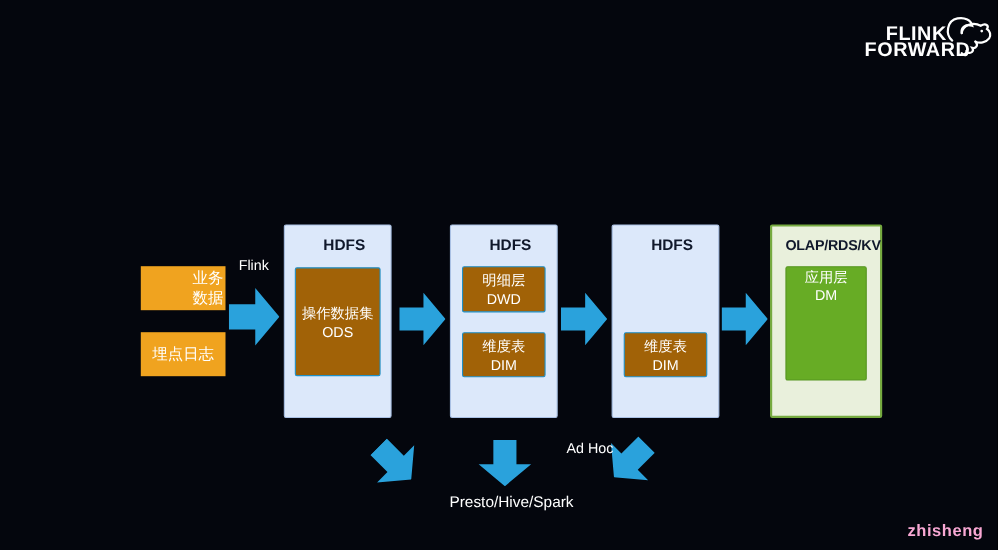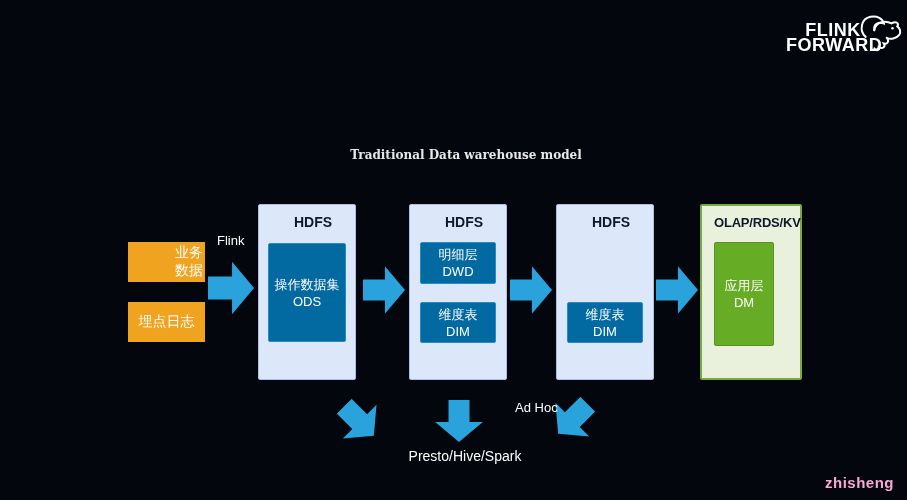--- a/index.html
+++ b/index.html
@@ -44,31 +44,31 @@
 
   
   .col { position:absolute; top:204px; width:98px; height:176px;
     background:#dce8fa; border:1px solid #a9c0e4; border-radius:2px; }
   .c1 { left:258px; } .c2 { left:409px; } .c3 { left:556px; }
   .c4 { left:700px; width:102px; background:#e9f0dc; border:2px solid #76aa40; }
   .col-title { margin-top:9px; text-align:center; font-weight:bold;
     font-size:14px; color:#10182b;padding-left:12px; }
   .c4 .col-title { font-size:13px; letter-spacing:-.2px; }
 
-  .bluebox { position:absolute; background:#0369a1; border:1px solid #1f8fc6;
+  .bluebox { position:absolute; background:#a16207; border:1px solid #1f8fc6;
     border-radius:2px; color:#fff; font-size:13px; line-height:17px;
     display:flex; flex-direction:column; align-items:center; justify-content:center;
     text-align:center; }
   .ods { left:9px; top:38px; width:78px; height:99px; }
   .slot-top { left:10px; top:37px; width:76px; height:42px; }
   .slot-bot { left:10px; top:97px; width:76px; height:41px; }
   .greenbox { position:absolute; background:#67ac25; border:1px solid #569520;
     border-radius:2px; color:#fff; font-size:13px; line-height:17px;
-    display:flex; flex-direction:column; align-items:center; justify-content:center;
-    left:12px; top:36px; width:60px; height:104px; text-align:center; }
+    display:flex; flex-direction:column; align-items:center; justify-content:flex-start;
+    left:12px; top:36px; width:74px; height:104px; text-align:center; }
 
   
   .adhoc { position:absolute; left:515px; top:400px; color:#fff; font-size:13px; }
   .engines { position:absolute; left:465px; top:448px; transform:translateX(-50%);
     color:#fff; font-size:14px; white-space:nowrap; }
 
   
   .watermark { position:absolute; right:13px; bottom:9px; color:#f9a8d4;
     font-size:15px; font-weight:bold; letter-spacing:.5px; }
 </style>
@@ -83,21 +83,20 @@
       <div>FORWARD</div>
     </div>
     <svg class="squirrel" viewBox="0 0 48 48" fill="none" stroke="#ffffff" stroke-width="2.1" stroke-linecap="round">
       <path d="M8 27 C1 21, 3 8, 13 6 C20 4.5, 26 8, 27 13 C21 11, 16 14, 17 20"></path>
       <path d="M17 20 C18 12, 28 9, 35 13 C40 10, 43 13, 41 16 C44 18, 45 22, 43 25 C40 29, 34 30, 30 28"></path>
       <path d="M30 28 C33 31, 31 35, 27 34 C29 37, 26 40, 22 38 C23 41, 19 42, 17 39"></path>
       <circle cx="36" cy="18" r="1.3" fill="#ffffff" stroke="none"></circle>
     </svg>
   </div>
 
-  <div class="subtitle">Traditional Data warehouse model</div>
 
   <div class="src src1">
     <span>业务数据</span>
   </div>
   <div class="src src2">
     <span>埋点日志</span>
   </div>
 
   <div class="flink-label">Flink</div>
   <div class="arrow arr-big">

